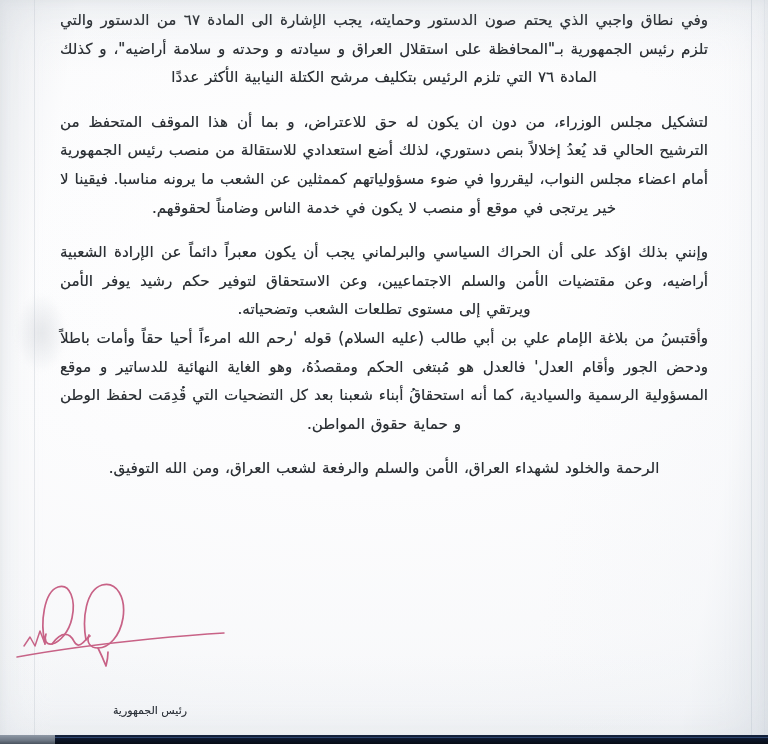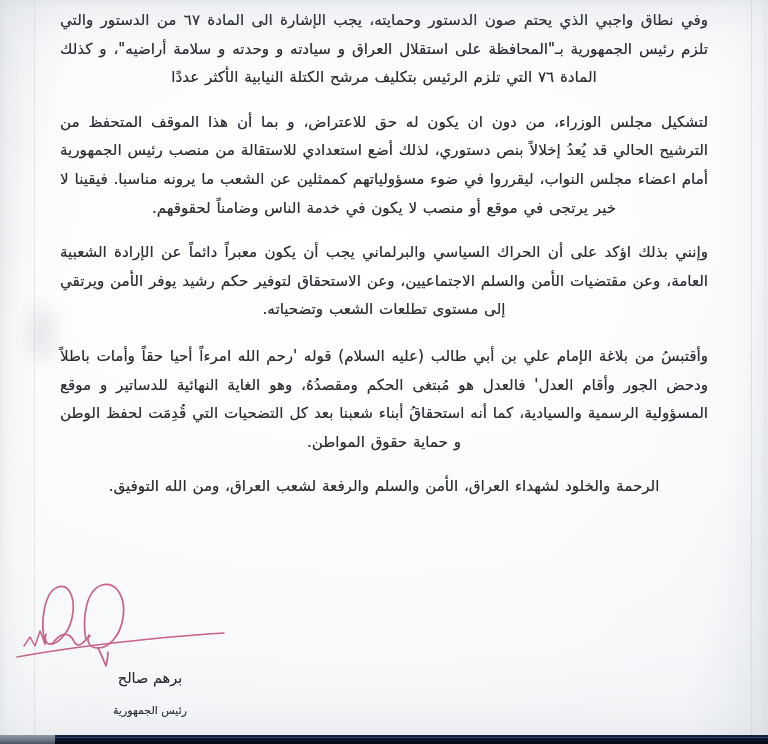--- a/index.html
+++ b/index.html
@@ -93,21 +93,21 @@
     
     text-shadow:
       0 0 0.55px rgba(60,66,72,0.52),
       0.35px 0.2px 0.7px rgba(90,96,104,0.26);
     filter: blur(0.18px);
   }
 
   .para.p1 { margin-top: 6px; }
   .para.p2 { margin-top: 16px; }
   .para.p3 { margin-top: 16px; }
-  .para.p4 { margin-top: 18px; }
+  .para.p4 { }
   .para.p5 { margin-top: 16px; text-align: center; }
 
   
   #signature-block {
     position: absolute;
     left: 0;
     top: 578px;
     width: 330px;
     height: 160px;
   }
@@ -188,21 +188,21 @@
 
 <div id="page">
 
   <div id="paper"></div>
   <div id="seams"></div>
   <div id="smudge"></div>
 
   <div id="body-text">
     <p class="para p1">وفي نطاق واجبي الذي يحتم صون الدستور وحمايته، يجب الإشارة الى المادة ٦٧ من الدستور والتي تلزم رئيس الجمهورية بـ"المحافظة على استقلال العراق و سيادته و وحدته و سلامة أراضيه"، و كذلك المادة ٧٦ التي تلزم الرئيس بتكليف مرشح الكتلة النيابية الأكثر عددًا</p>
     <p class="para p2">لتشكيل مجلس الوزراء، من دون ان يكون له حق للاعتراض، و بما أن هذا الموقف المتحفظ من الترشيح الحالي قد يُعدُ إخلالاً بنص دستوري، لذلك أضع استعدادي للاستقالة من منصب رئيس الجمهورية أمام اعضاء مجلس النواب، ليقرروا في ضوء مسؤولياتهم كممثلين عن الشعب ما يرونه مناسبا. فيقينا لا خير يرتجى في موقع أو منصب لا يكون في خدمة الناس وضامناً لحقوقهم.</p>
-    <p class="para p3">وإنني بذلك اؤكد على أن الحراك السياسي والبرلماني يجب أن يكون معبراً دائماً عن الإرادة الشعبية العامة، وعن مقتضيات الأمن والسلم الاجتماعيين، وعن الاستحقاق لتوفير حكم رشيد يوفر الأمن ويرتقي إلى مستوى تطلعات الشعب وتضحياته.</p>
+    <p class="para p3">وإنني بذلك اؤكد على أن الحراك السياسي والبرلماني يجب أن يكون معبراً دائماً عن الإرادة الشعبية أراضيه، وعن مقتضيات الأمن والسلم الاجتماعيين، وعن الاستحقاق لتوفير حكم رشيد يوفر الأمن ويرتقي إلى مستوى تطلعات الشعب وتضحياته.</p>
     <p class="para p4">وأقتبسُ من بلاغة الإمام علي بن أبي طالب (عليه السلام) قوله 'رحم الله امرءاً أحيا حقاً وأمات باطلاً ودحض الجور وأقام العدل' فالعدل هو مُبتغى الحكم ومقصدُهُ، وهو الغاية النهائية للدساتير و موقع المسؤولية الرسمية والسيادية، كما أنه استحقاقُ أبناء شعبنا بعد كل التضحيات التي قُدِمَت لحفظ الوطن و حماية حقوق المواطن.</p>
     <p class="para p5">الرحمة والخلود لشهداء العراق، الأمن والسلم والرفعة لشعب العراق، ومن الله التوفيق.</p>
   </div>
 
   <div id="signature-block">
 
     <svg id="signature-mark" viewBox="0 0 300 90" xmlns="http://www.w3.org/2000/svg">
       <g fill="none" stroke="#c4567d" stroke-width="1.7" stroke-linecap="round" stroke-linejoin="round" opacity="0.92">
 
         <path d="M14,68 L20,59 L25,68 L30,53 L35,66" stroke-width="1.5"></path>
@@ -212,21 +212,20 @@
         <path d="M42,66 C48,58 54,54 60,58 C65,62 64,68 69,67 C74,66 76,60 80,58"></path>
 
         <path d="M76,62 C72,40 76,12 92,7 C107,3 116,20 113,40 C110,58 99,70 88,70 C80,70 76,64 79,57"></path>
 
         <path d="M88,70 C91,76 94,83 96,88 C97,84 98,79 98,74"></path>
 
         <path d="M7,79 C40,73 90,66 140,61 C170,58 196,56 214,55" stroke-width="1.5"></path>
       </g>
     </svg>
 
-    <div class="sig-name">برهم صالح</div>
     <div class="sig-title">رئيس الجمهورية</div>
   </div>
 
   <div id="vignette"></div>
 
   <div id="bottom-bar">
     <div id="bottom-bar-accent"></div>
     <div id="bottom-bar-left"></div>
   </div>
 

